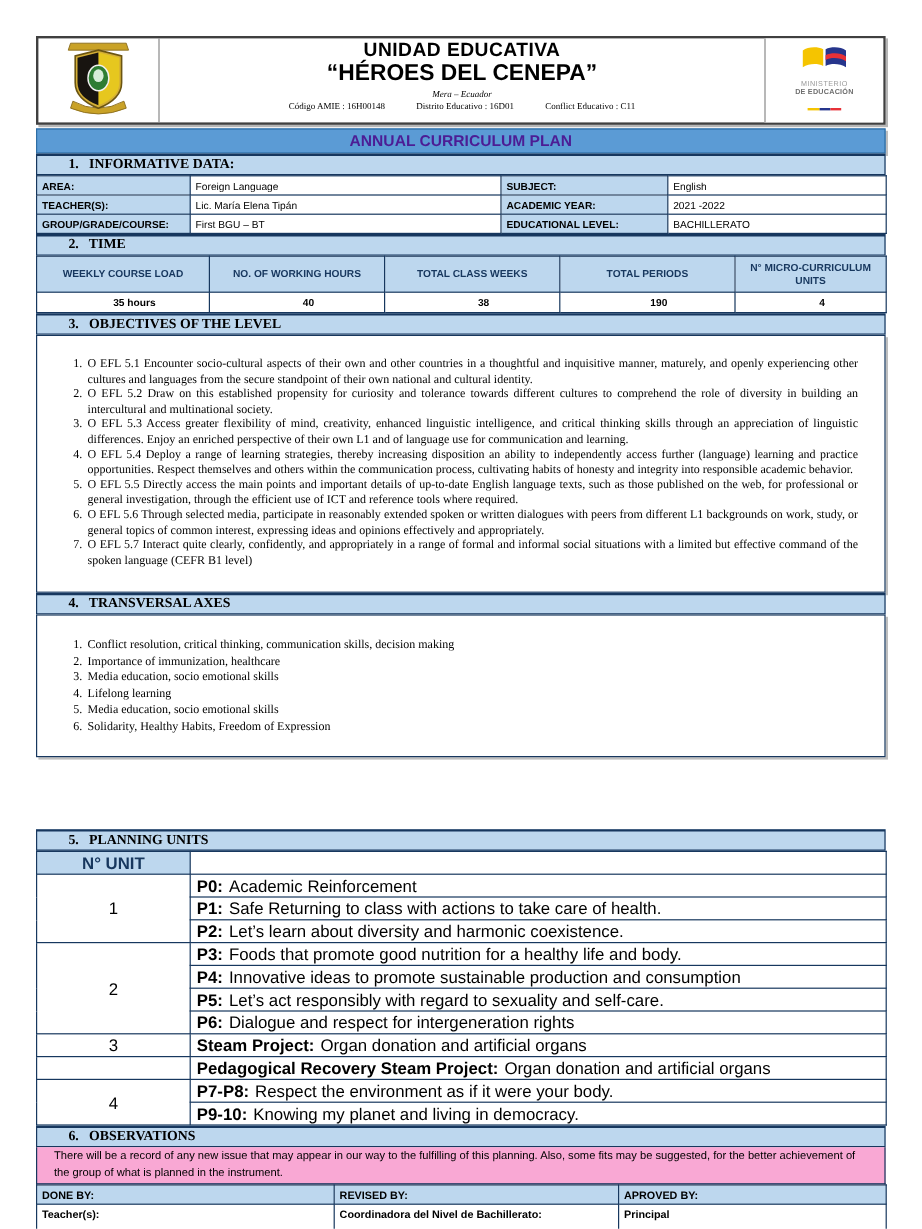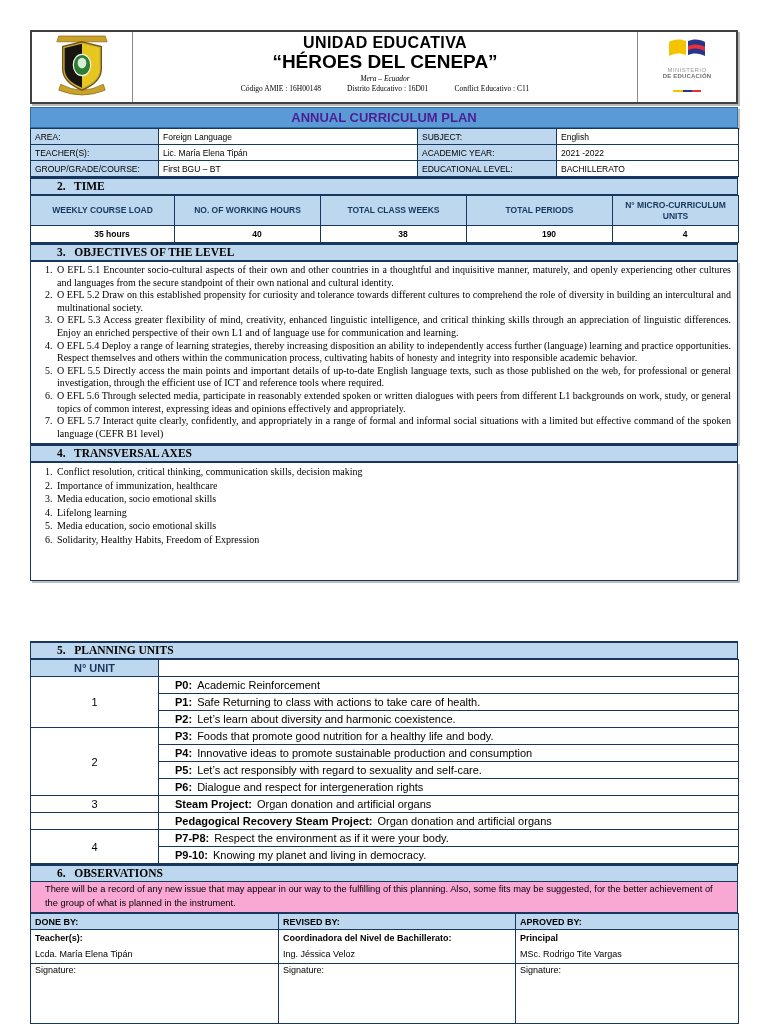--- a/index.html
+++ b/index.html
@@ -21,44 +21,44 @@
   
   .banner{margin-top:3px;background:#5B9BD5;border:1px solid #2e6da4;color:#4c1d95;font-weight:bold;text-align:center;font-size:13px;height:19px;line-height:19px;box-shadow:2px 2px 0 rgba(110,110,110,.45);}
   .section-bar{background:#BDD7EE;border:1px solid #17375E;border-top-width:2px;font-family:"Liberation Serif",serif;font-weight:bold;font-size:11.5px;line-height:13px;padding:1px 0 1px 26px;white-space:pre;}
 
   
   table{border-collapse:collapse;width:708px;table-layout:fixed;}
   td{border:1px solid #17375E;overflow:hidden;}
 
   
   .info-table td{height:15px;font-size:8.5px;padding:0 0 0 4px;vertical-align:middle;}
-  .info-table .lbl{background:#BDD7EE;font-weight:normal;}
+  .info-table .lbl{background:#BDD7EE;font-weight:bold;}
   .info-table .val{background:#fff;}
 
   
   .time-table td{font-size:8.5px;text-align:center;vertical-align:middle;padding-left:20px;}
   .time-table .th{background:#BDD7EE;color:#17375E;font-weight:bold;height:27px;line-height:11px;padding:1px 6px;}
   .time-table .tv{background:#fff;font-weight:bold;height:14px;}
 
   
   .list-box{border:1.5px solid #17375E;background:#fff;padding:2px 6px 3px 2px;box-shadow:2px 2px 0 rgba(110,110,110,.45);}
-  .list-box ol{margin:0;padding-left:22px;font-family:"Liberation Serif",serif;font-size:10px;line-height:12.6px;}
+  .list-box ol{margin:16px;padding-left:22px;font-family:"Liberation Serif",serif;font-size:10px;line-height:12.6px;}
   .list-box li{padding-left:2px;margin:0;}
   .obj-box li{text-align:justify;}
   .axes-box{height:112px;}
   .axes-box li{line-height:13.5px;}
 
   .gap-block{height:60px;}
 
   
-  .plan-table td{height:14px;font-size:11px;vertical-align:middle;}
+  .plan-table td{height:14px;font-size:14px;vertical-align:middle;}
   .plan-unit-head{width:128px;background:#BDD7EE;color:#17375E;font-weight:bold;text-align:center;font-size:9px;}
   .plan-desc-head{background:#fff;}
   .unit-cell{text-align:center;font-size:9px;background:#fff;}
-  .desc-cell{padding-left:16px;background:#fff;}
+  .desc-cell{padding-left:5px;background:#fff;}
   .desc-cell b{margin-right:5px;}
 
   
   .obs-text{border:1px solid #17375E;border-top:none;font-size:9.3px;line-height:13.5px;padding:1px 10px 2px 14px;background:#f9a8d4;}
 
   
   .sig-table td{font-size:9px;vertical-align:top;padding:1px 4px;}
   .sig-head td{background:#BDD7EE;font-weight:bold;height:13px;vertical-align:middle;}
   .sig-role{height:34px;}
   .sig-role .role{font-weight:bold;line-height:15px;display:block;}
@@ -109,20 +109,21 @@
           <rect x="4" y="1" width="10" height="2" fill="#F5C400"></rect>
           <rect x="14" y="1" width="9" height="2" fill="#26358C"></rect>
           <rect x="23" y="1" width="9" height="2" fill="#E73137"></rect>
         </svg>
       </span>
     </div>
   </div>
 
   <div class="banner">ANNUAL CURRICULUM PLAN</div>
 
+  <div class="section-bar">1.   INFORMATIVE DATA:</div>
   <table class="info-table">
     <colgroup>
         <col style="width:128px">
         <col style="width:259px">
         <col style="width:139px">
         <col style="width:182px">
       </colgroup>
     <tbody>
         <tr>
       <td class="lbl">AREA:</td>

